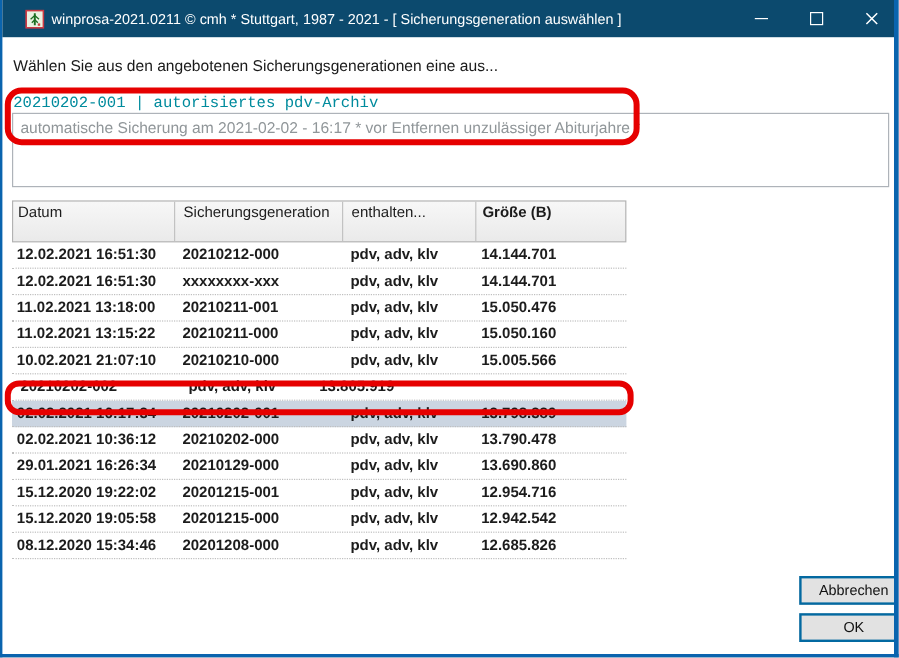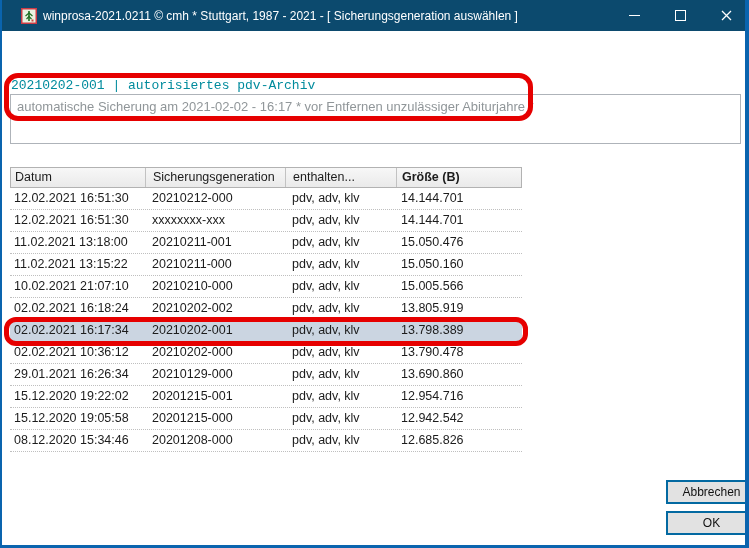--- a/index.html
+++ b/index.html
@@ -8,36 +8,36 @@
   .titlebar{position:absolute;left:-2px;top:0;width:749px;height:31px;background:#0c4a6e;display:flex;align-items:center;}
   .app-icon{margin-left:21px;width:16px;height:16px;flex:0 0 auto;}
   .title{margin-left:6px;color:#ffffff;font-size:12px;white-space:nowrap;}
   .controls{position:absolute;right:0;top:0;height:31px;display:flex;}
   .ctrl{width:46px;height:31px;display:flex;align-items:center;justify-content:center;cursor:pointer;}
   .min-glyph{width:11px;height:1px;background:#ffffff;}
   .max-glyph{width:9px;height:9px;border:1px solid #ffffff;}
   
   .instruction{position:absolute;left:9px;top:47px;font-size:13px;color:#1a1a1a;}
   .headline{position:absolute;left:9px;top:78px;font-size:13px;color:#008b9d;font-family:Liberation Mono, monospace;}
-  .descbox{position:absolute;left:8px;top:94px;width:731px;height:50px;border:1px solid #aeb3b9;box-sizing:border-box;
+  .descbox{position:absolute;left:8px;top:94px;width:731px;height:62px;border:1px solid #aeb3b9;box-sizing:border-box;
            font-size:13px;color:#909699;padding:4px 6px;overflow:hidden;background:#ffffff;}
   .table{position:absolute;left:8px;top:167px;width:512px;font-size:12.5px;color:#1c1c1c;}
-  .thead{display:flex;height:21px;box-sizing:border-box;border:1px solid #b2b2b2;
+  .thead{display:flex;height:35px;box-sizing:border-box;border:1px solid #b2b2b2;
          background:linear-gradient(#f7f7f7,#eaeaea);}
   .th{box-sizing:border-box;border-right:1px solid #c2c2c2;padding-left:4px;line-height:19px;white-space:nowrap;overflow:hidden;}
   .th:last-child{border-right:none;font-weight:bold;}
   .c0{width:135px;}
   .c1{width:147px;}
   .c2{width:118px;}
   .c3{width:112px;}
   .th.c1,.td.c1{padding-left:7px;width:140px;}
   .th.c2,.td.c2{padding-left:7px;width:111px;}
   .th.c3,.td.c3{padding-left:5px;width:107px;}
   .trow{display:flex;height:22px;box-sizing:border-box;border-bottom:1px dotted #bfbfbf;}
-  .td{box-sizing:border-box;padding-left:4px;line-height:21px;white-space:nowrap;overflow:hidden;}
+  .td{box-sizing:border-box;padding-left:4px;line-height:21px;white-space:nowrap;overflow:hidden;font-weight:bold;}
   .trow.selected{background:#cbd5e1;}
   .btn{position:absolute;left:664px;width:91px;height:24px;box-sizing:border-box;background:#e2e2e2;
        border:2px solid #0369a1;font-family:"Liberation Sans",sans-serif;font-size:12px;color:#111111;
        display:flex;align-items:center;justify-content:center;cursor:pointer;padding:0;}
   .btn-cancel{top:480px;}
   .btn-ok{top:511px;text-align:right;}
   .annotation{position:absolute;border:5px solid #e60000;border-radius:14px;box-sizing:border-box;pointer-events:none;}
   .annotation-1{left:2px;top:73px;width:529px;height:48px;}
   .annotation-2{left:2px;top:317px;width:524px;height:29px;border-radius:12px;}
 </style>
@@ -64,20 +64,21 @@
         <span class="max-glyph"></span>
       </div>
       <div class="ctrl">
         <svg width="11" height="11" viewBox="0 0 11 11">
           <path d="M1 1 L10 10 M10 1 L1 10" stroke="#ffffff" stroke-width="1.3" fill="none"></path>
         </svg>
       </div>
     </div>
   </div>
 
+  <div class="instruction">Wählen Sie aus den angebotenen Sicherungsgenerationen eine aus...</div>
 
   <div class="headline">20210202-001 | autorisiertes pdv-Archiv</div>
 
   <div class="descbox">
     <span>automatische Sicherung am 2021-02-02 - 16:17 * vor Entfernen unzulässiger Abiturjahre *</span>
   </div>
 
   <div class="table">
     <div class="thead">
       <div class="th c0">Datum</div>
@@ -110,21 +111,20 @@
           <div class="td c2">pdv, adv, klv</div>
           <div class="td c3">15.050.160</div>
         </div>
         <div class="trow">
           <div class="td c0">10.02.2021 21:07:10</div>
           <div class="td c1">20210210-000</div>
           <div class="td c2">pdv, adv, klv</div>
           <div class="td c3">15.005.566</div>
         </div>
         <div class="trow">
-          <div class="td c0">02.02.2021 16:18:24</div>
           <div class="td c1">20210202-002</div>
           <div class="td c2">pdv, adv, klv</div>
           <div class="td c3">13.805.919</div>
         </div>
         <div class="trow selected">
           <div class="td c0">02.02.2021 16:17:34</div>
           <div class="td c1">20210202-001</div>
           <div class="td c2">pdv, adv, klv</div>
           <div class="td c3">13.798.389</div>
         </div>

